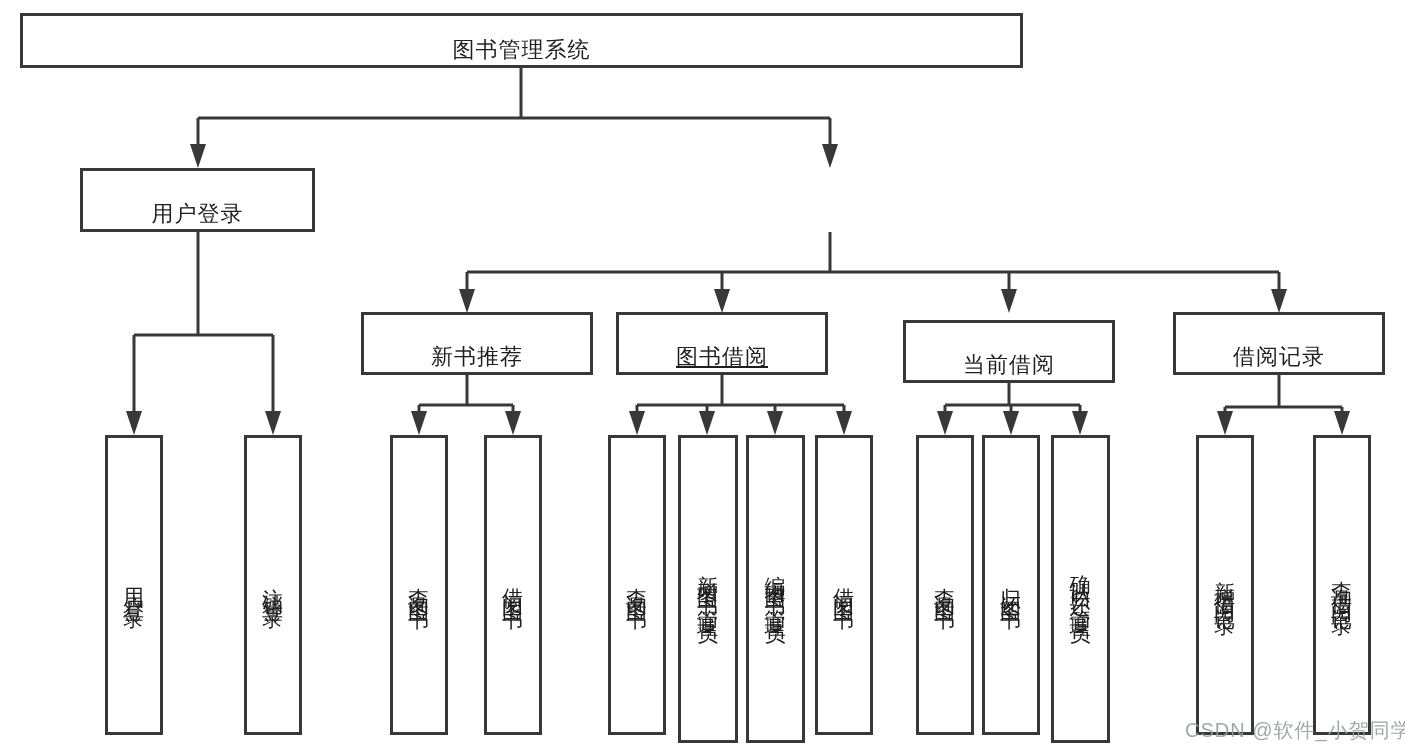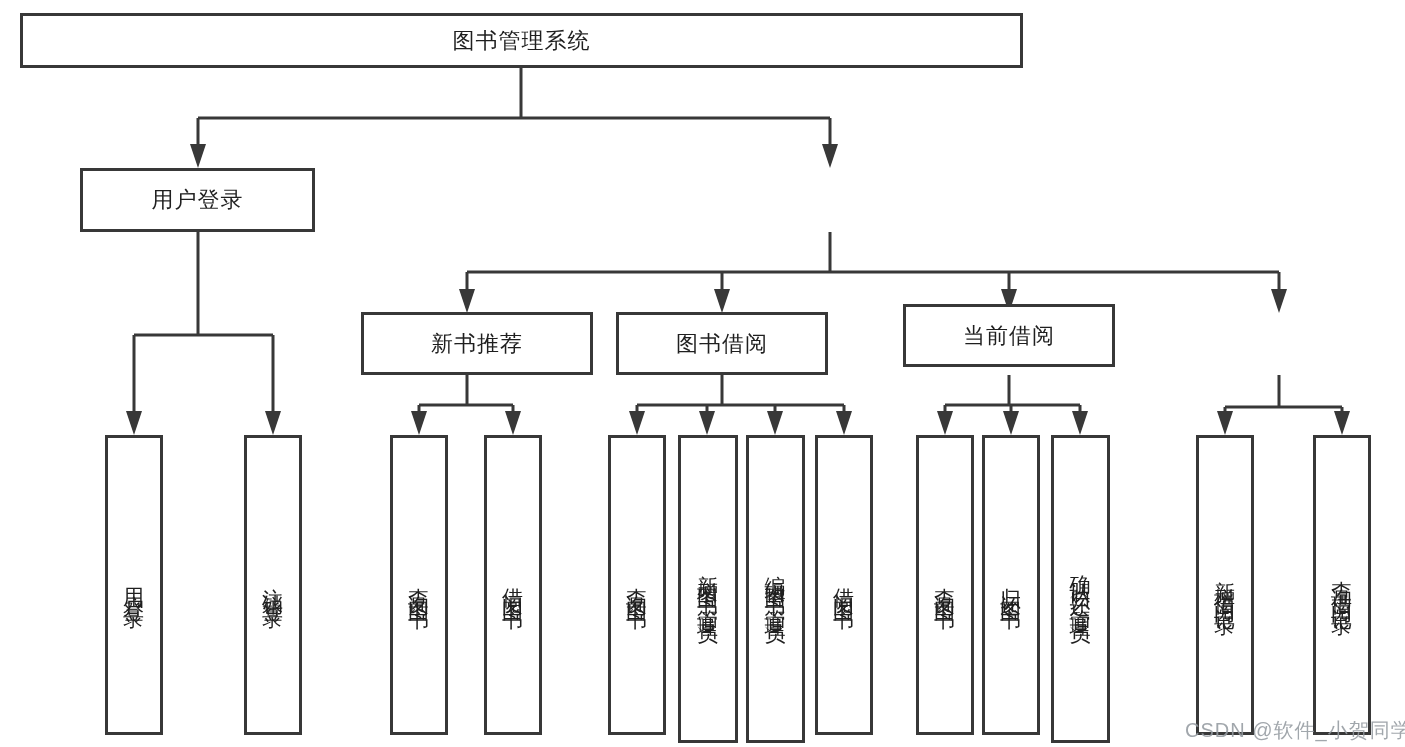--- a/index.html
+++ b/index.html
@@ -20,21 +20,21 @@
     left: 0; top: 0;
     width: 1405px; height: 747px;
     pointer-events: none;
   }
   .hnode {
     position: absolute;
     box-sizing: border-box;
     border: 3px solid #383838;
     background: #ffffff;
     display: flex;
-    align-items: center;
+    align-items: flex-end;
     justify-content: center;
     color: #1f1f1f;
     font-size: 22px;
     letter-spacing: 1px;
     z-index: 2;
   }
   .vnode {
     position: absolute;
     box-sizing: border-box;
     border: 3px solid #383838;
@@ -117,25 +117,28 @@
     <span>图书管理系统</span>
   </div>
 
   <div class="hnode" style="left:80px; top:168px; width:235px; height:64px;">
     <span>用户登录</span>
   </div>
 
   <div class="hnode" style="left:361px; top:312px; width:232px; height:63px;">
     <span>新书推荐</span>
   </div>
-  <div class="hnode" style="left:616px; top:312px; width:212px; height:63px;">
+  <div class="hnode" style="left:616px; top:312px; width:212px; height:63px;text-decoration:underline;">
     <span>图书借阅</span>
   </div>
-  <div class="hnode" style="left:903px; top:304px; width:212px; height:63px;">
+  <div class="hnode" style="left:903px; top:320px; width:212px; height:63px;">
     <span>当前借阅</span>
+  </div>
+  <div class="hnode" style="left:1173px; top:312px; width:212px; height:63px;">
+    <span>借阅记录</span>
   </div>
 
   <div class="vnode" style="left:105px; top:435px; width:58px; height:300px;">
     <span class="vtext">用户登录</span>
   </div>
   <div class="vnode" style="left:244px; top:435px; width:58px; height:300px;">
     <span class="vtext">注销登录</span>
   </div>
 
   <div class="vnode" style="left:390px; top:435px; width:58px; height:300px;">

